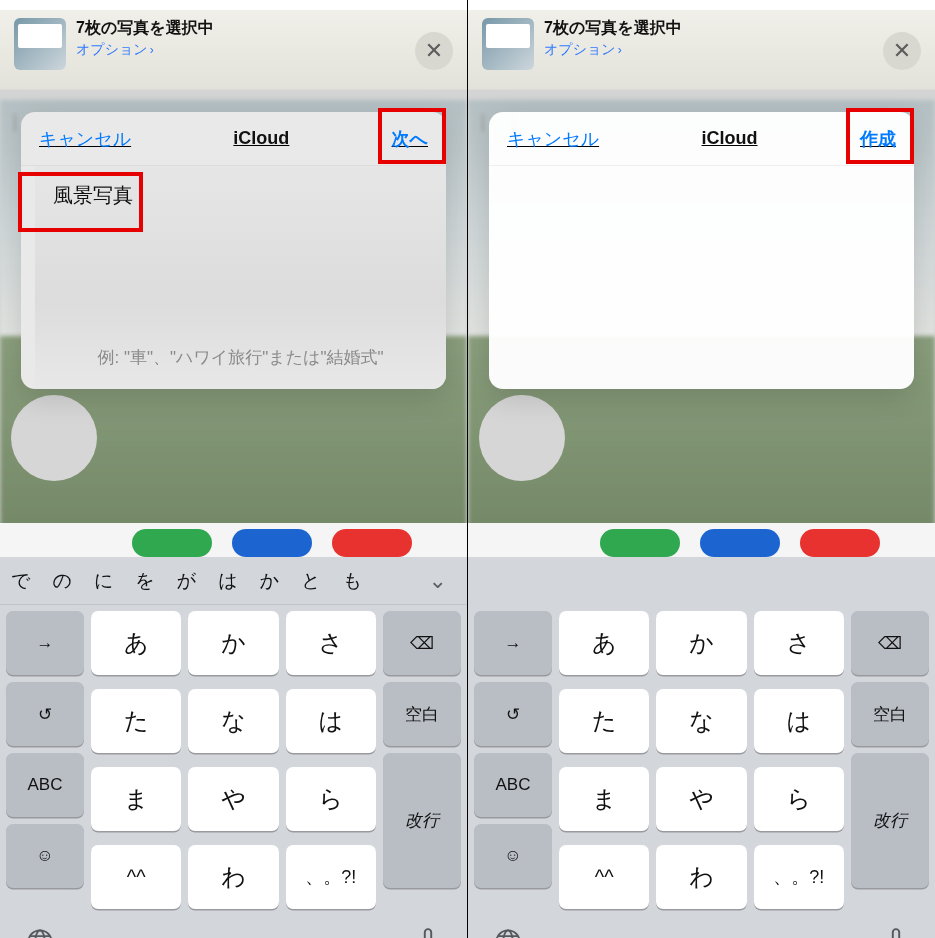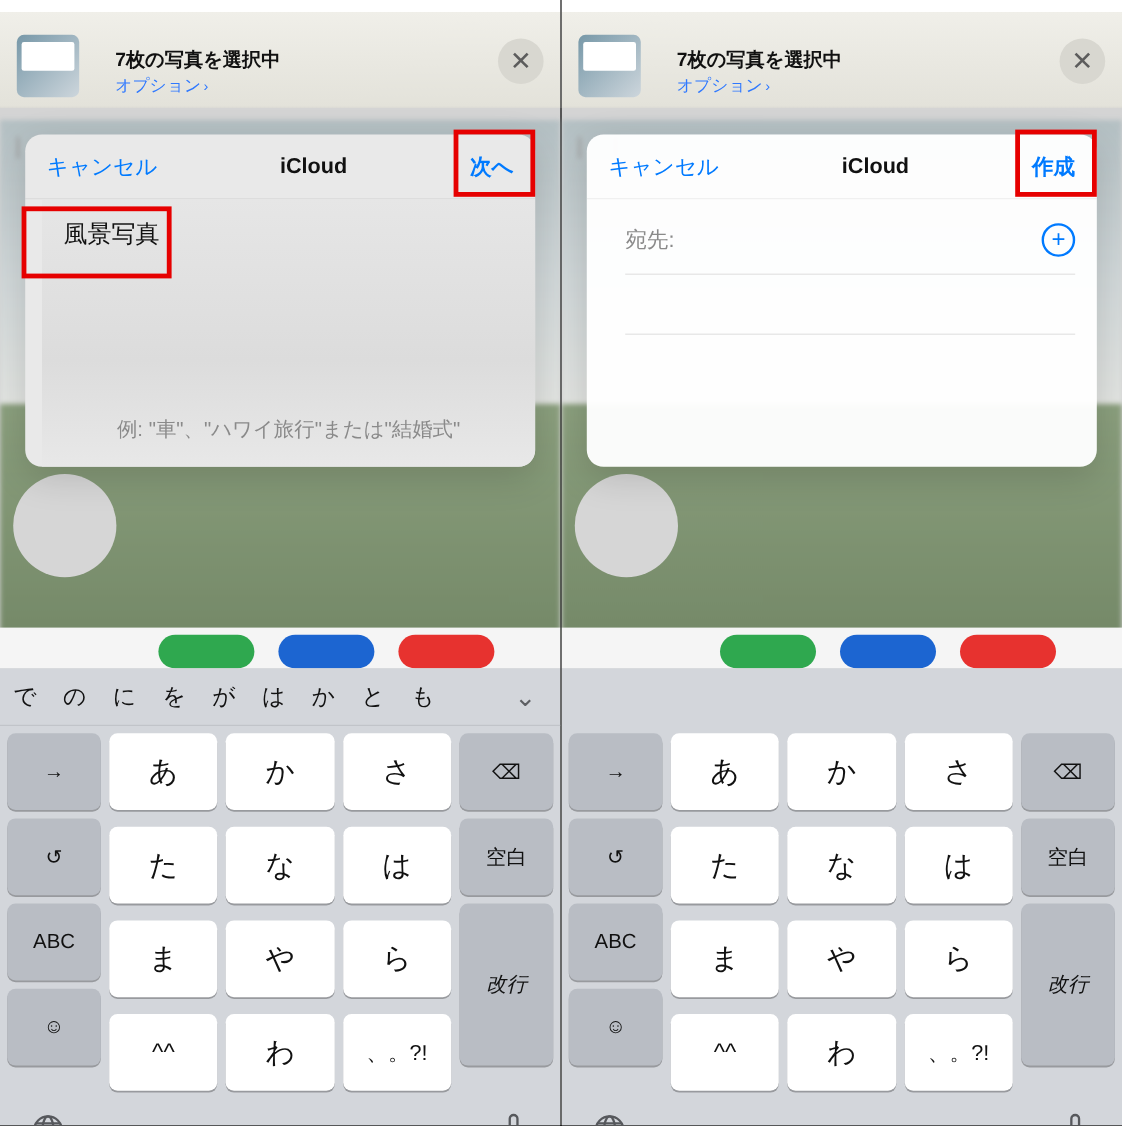--- a/index.html
+++ b/index.html
@@ -4,36 +4,36 @@
 <style>
   * { margin:0; padding:0; box-sizing:border-box; font-family:-apple-system,"Hiragino Sans","Hiragino Kaku Gothic ProN",sans-serif; }
   body { background:#000; width:935px; height:938px; display:flex; }
   .screen { width:467px; height:938px; position:relative; background:#d4d4d4; overflow:hidden; }
   .sep { width:1px; background:#000; }
 
   
   .topstrip { height:10px; background:#fff; }
 
   
-  .header { position:relative; height:80px; background:linear-gradient(#f0efe9,#e3e2da); border-bottom:1px solid rgba(0,0,0,.08); display:flex; align-items:flex-end; padding:8px 14px;gap:20px; }
+  .header { position:relative; height:80px; background:linear-gradient(#f0efe9,#e3e2da); border-bottom:1px solid rgba(0,0,0,.08); display:flex; align-items:flex-start; padding:8px 14px; }
   .thumb { width:52px; height:52px; background:linear-gradient(135deg,#7798a8,#cdd6dc); border-radius:6px; flex:none; margin-right:10px; position:relative; overflow:hidden; }
   .thumb::after{content:"";position:absolute;inset:6px 4px 22px 4px;background:#fff;border-radius:2px;}
   .header-txt .title { font-size:16px; font-weight:600; color:#111; }
   .header-txt .opt { font-size:14px; color:#2e78ff; margin-top:2px; }
   .chev { font-size:12px; color:#2e78ff; margin-left:2px; }
   .close-btn { position:absolute; right:14px; top:22px; width:38px; height:38px; border-radius:50%; background:#d8d7d0; color:#5c5c5c; display:flex; align-items:center; justify-content:center; font-size:22px; }
 
   
   .bgphoto { position:absolute; left:0; right:0; top:100px; height:430px; background:linear-gradient(#a6b7bc 0%,#cfd9db 30%,#e9ece8 55%,#6d8a5a 55%,#4d6a3b 100%); filter:blur(2px); opacity:.7; }
   .bgphoto::before{content:"";position:absolute;left:14px;top:14px;width:28px;height:18px;border:2px solid #888;border-top:none;border-bottom:none;}
 
   
   .modal { position:absolute; left:21px; right:21px; top:112px; height:277px; background:rgba(255,255,255,.96); border-radius:14px; box-shadow:0 8px 30px rgba(0,0,0,.15); overflow:hidden; display:flex; flex-direction:column; }
   .modal.blur { background:#e9e9e9; }
-  .modal-hd { height:54px; display:flex; align-items:center; justify-content:space-between; padding:0 0; border-bottom:1px solid rgba(0,0,0,.05);}
+  .modal-hd { height:54px; display:flex; align-items:center; justify-content:space-between; padding:0 0; border-bottom:1px solid rgba(0,0,0,.05);text-decoration:underline;}
   .modal-hd .left,.modal-hd .right { flex:none; padding:0 18px; font-size:18px; color:#007aff; }
   .modal-hd .right { font-weight:600; }
   .modal-hd .center { flex:1; text-align:center; font-size:18px; font-weight:600; color:#111; }
   .modal-body { flex:1; position:relative; padding:16px 18px 10px;margin-left:14px; }
   .modal-body.blurbg { background:linear-gradient(180deg,#e6e6e6,#dcdcdc 60%,#e8e8e8); }
   .input-val { font-size:20px; color:#111; }
   .example { position:absolute; left:0; right:0; bottom:20px; text-align:center; font-size:17px; color:#8a8a8a; }
   .to-row { display:flex; align-items:center; border-bottom:1px solid #e3e3e3; padding:4px 0 14px; }
   .to-label { font-size:18px; color:#8a8a8a; }
   .add-btn { margin-left:auto; width:28px; height:28px; border:2px solid #007aff; border-radius:50%; color:#007aff; display:flex; align-items:center; justify-content:center; font-size:20px; line-height:1; }
@@ -209,29 +209,20 @@
     <div class="pill p2"></div>
     <div class="pill p3"></div>
   </div>
 
   <div class="modal">
     <div class="modal-hd">
       <div class="left">キャンセル</div>
       <div class="center">iCloud</div>
       <div class="right">作成</div>
     </div>
-    <div class="modal-body">
-      <div class="to-row">
-        <span class="to-label">宛先:</span>
-        <span class="add-btn">
-            <span>+</span>
-          </span>
-      </div>
-      <div class="divider2"></div>
-    </div>
   </div>
 
   <div class="redbox" style="left:378px;top:108px;width:68px;height:56px;"></div>
 
   <div class="kb">
     <div class="suggest empty"></div>
     <div class="rows">
       <div class="grid">
         <div class="left-col">
           <div class="key fn">

